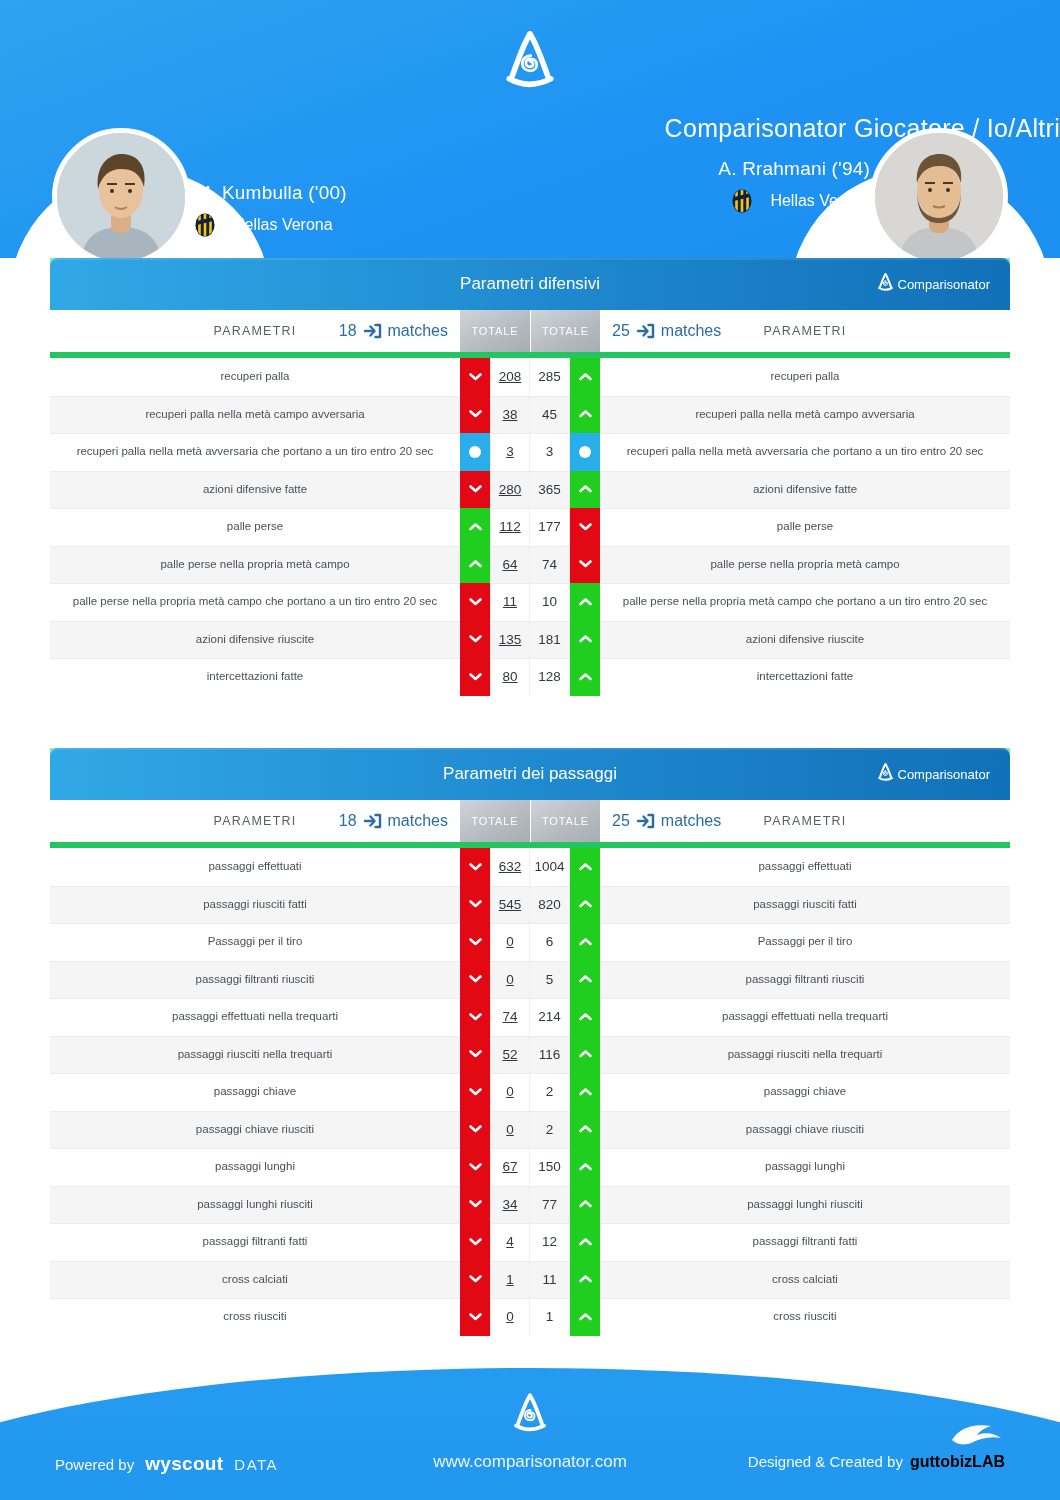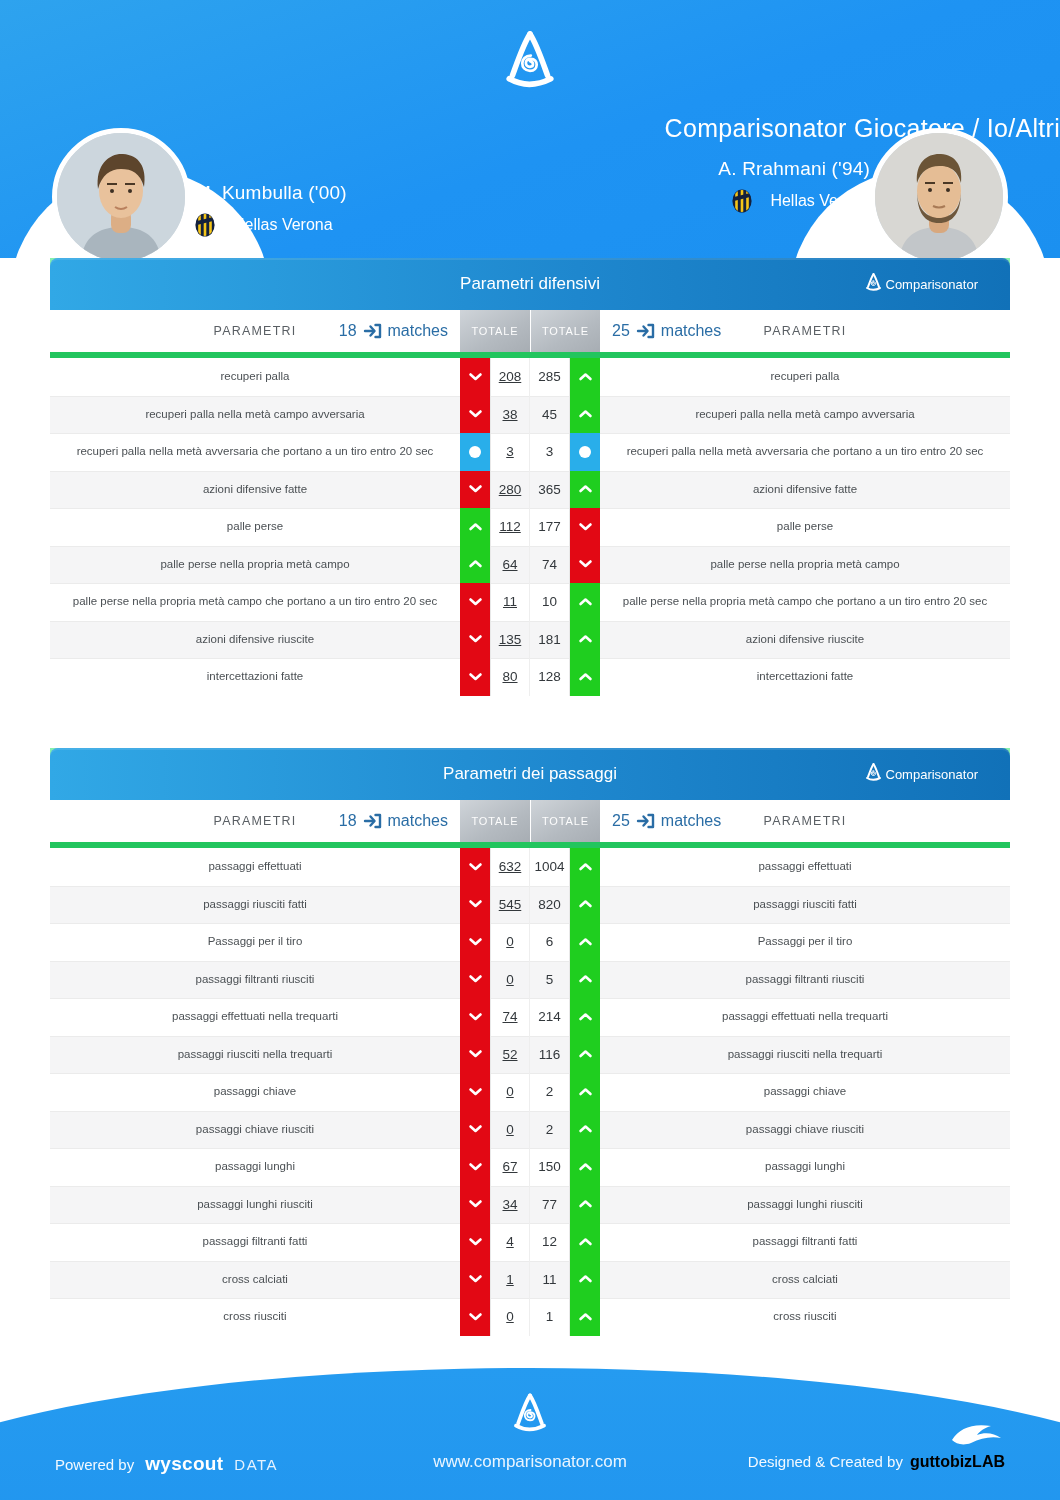--- a/index.html
+++ b/index.html
@@ -31,21 +31,21 @@
   .pinfo-right .pteam { justify-content:flex-end; }
   .badge { width:20px; height:24px; display:inline-block; }
   .badge svg { display:block; width:100%; height:100%; }
   
   .card { position:absolute; left:50px; width:960px; background:#86efac; }
   .bar { height:52px; border-radius:8px 8px 0 0; position:relative;
          background:linear-gradient(90deg,#31A8E6 0%,#1E87CE 55%,#1171B8 100%);
          box-shadow:inset 0 2px 0 rgba(255,255,255,.10); }
   .bar-title { position:absolute; left:0; right:0; top:50%; transform:translateY(-50%);
                text-align:center; color:#fff; font-size:17px; }
-  .bar-brand { position:absolute; right:32px; top:50%; transform:translateY(-50%);
+  .bar-brand { position:absolute; right:20px; top:50%; transform:translateY(-50%);
                display:flex; align-items:center; color:#fff; font-size:13px; }
   .brand-logo { width:25px; height:25px; }
   .cols { display:flex; height:48px; background:#fff; border-bottom:6px solid #22c55e; }
   .h-lab { width:410px; position:relative; }
   .h-param { position:absolute; left:0; right:0; top:50%; transform:translateY(-50%);
              text-align:center; font-size:12.5px; letter-spacing:1.2px; color:#5a5f64; }
   .h-matches { position:absolute; top:50%; transform:translateY(-50%);
                display:flex; align-items:center; gap:6px; color:#2A6DA5; font-size:16px; cursor:pointer; }
   .h-lab.left .h-matches { right:12px; }
   .h-lab.right .h-matches { left:12px; }

